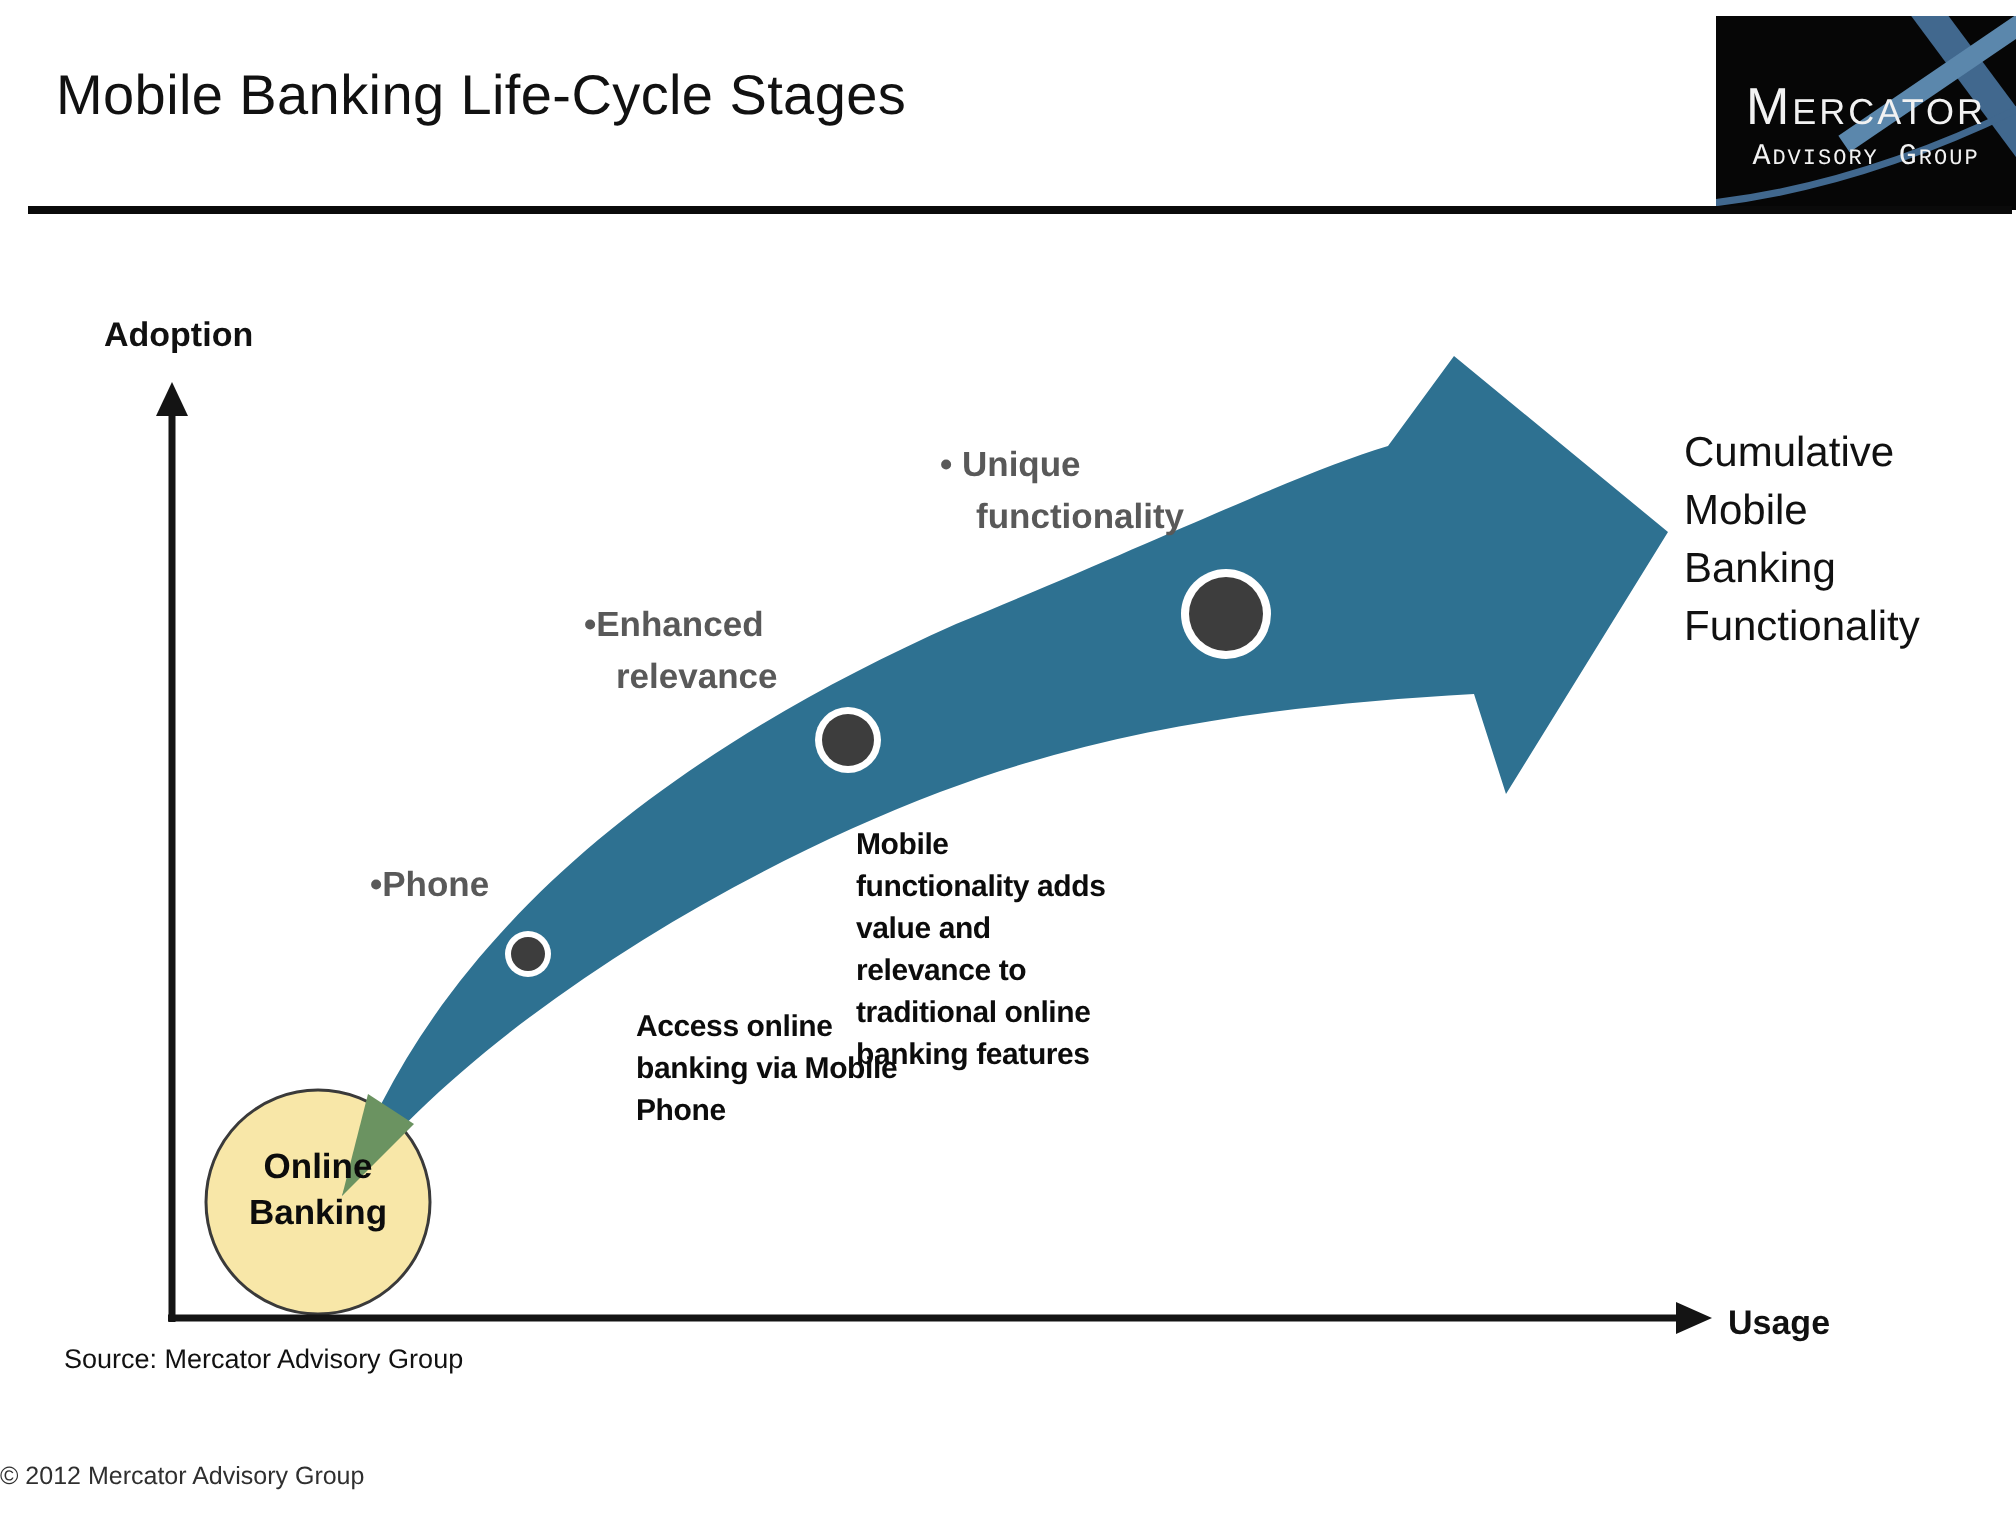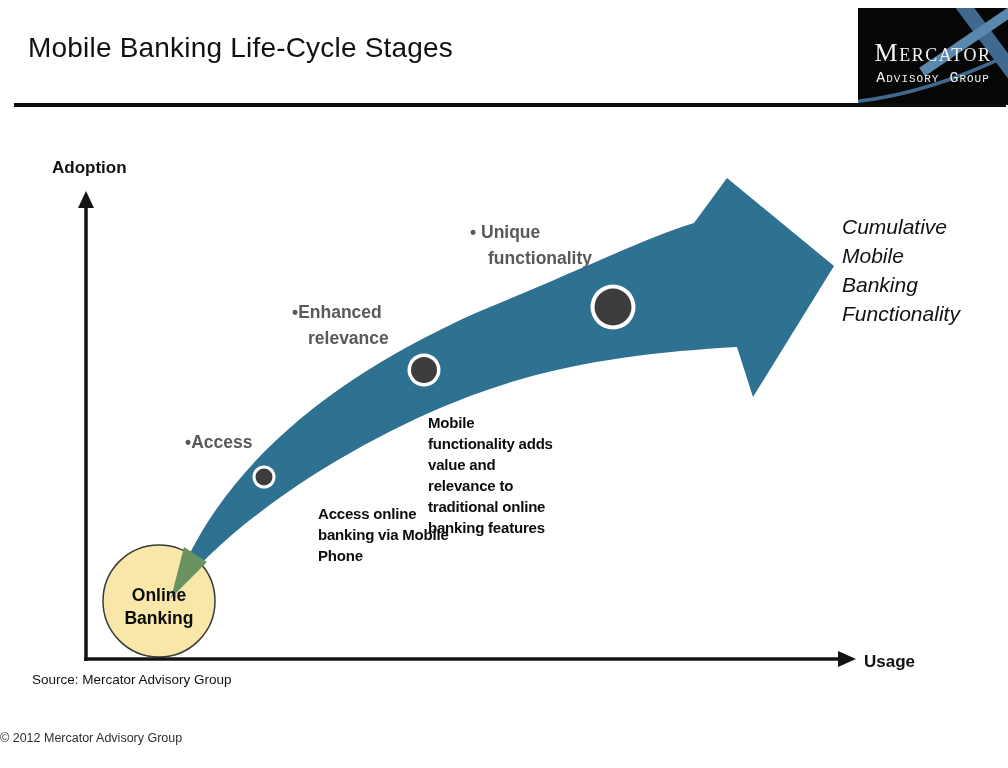--- a/index.html
+++ b/index.html
@@ -6,21 +6,21 @@
   #page{position:relative;width:1008px;height:768px;background:#ffffff;overflow:hidden;
         font-family:"Liberation Sans",sans-serif;color:#1a1a1a;}
   .abs{position:absolute;}
   .pre{white-space:pre-line;}
 
   
   #title{left:28px;top:32px;font-size:28px;font-weight:400;color:#111;letter-spacing:0.2px;}
   #logo{left:858px;top:8px;width:150px;height:97px;background:#060606;overflow:hidden;}
   #logo svg{position:absolute;left:0;top:0;}
   .logo-line1{position:absolute;left:0;top:30px;width:100%;text-align:center;
-      font-family:Liberation Serif, serif;font-variant:small-caps;font-size:26px;
+      font-family:Liberation Sans, sans-serif;font-variant:small-caps;font-size:26px;
       letter-spacing:1.5px;color:#f2f2f2;}
   .logo-line2{position:absolute;left:0;top:62px;width:100%;text-align:center;
       font-family:Liberation Mono, monospace;font-variant:small-caps;font-size:15px;
       letter-spacing:1px;color:#f2f2f2;}
   #top-rule{left:14px;top:103px;width:992px;height:4px;background:#0a0a0a;}
 
   
   .axis-label{font-size:17px;font-weight:700;color:#111;}
   #adoption-label{left:52px;top:158px;}
   #usage-label{left:864px;top:608px;margin-top:44px;}
@@ -32,24 +32,24 @@
   #stage-label-2{left:292px;top:299px;}
   #stage-label-3{left:470px;top:219px;padding-left:18px;text-indent:-18px;}
 
   
   .stage-desc{font-size:15px;font-weight:700;color:#0c0c0c;line-height:21px;letter-spacing:-0.2px;}
   #stage-desc-1{left:273px;top:503px;margin-left:45px;}
   #stage-desc-2{left:428px;top:412px;}
   #stage-desc-3{left:600px;top:356px;}
 
   
-  #outcome-label{left:842px;top:212px;font-size:21px;font-weight:400;color:#111;line-height:29px;font-style:italic;}
+  #outcome-label{left:842px;top:212px;font-size:21px;font-weight:400;color:#111;line-height:29px;}
 
   
-  #start-node-label{left:102px;top:584px;width:114px;text-align:center;
+  #start-node-label{left:102px;top:572px;width:114px;text-align:center;
       font-size:17.5px;font-weight:700;color:#0c0c0c;line-height:23px;}
 
   
   #source-note{left:32px;top:672px;font-size:13.5px;color:#111;}
   #copyright{left:0;top:731px;width:100%;text-align:left;font-size:12.5px;color:#2f2f2f;}
 </style>
 </head>
 <body>
 
 <div id="page">
@@ -102,21 +102,21 @@
       <polygon points="856,659 838,651 838,667" fill="#141414"></polygon>
     </g>
   </svg>
 
   <div id="adoption-label" class="abs axis-label">Adoption</div>
   <div id="usage-label" class="abs axis-label">Usage</div>
 
   <div id="start-node-label" class="abs pre">Online
 Banking</div>
 
-  <div id="stage-label-1" class="abs stage-label pre">•Access</div>
+  <div id="stage-label-1" class="abs stage-label pre">•Phone</div>
   <div id="stage-label-3" class="abs stage-label pre">• Unique
 functionality</div>
   <div id="stage-label-2" class="abs stage-label pre">•Enhanced
 relevance</div>
 
   <div id="stage-desc-1" class="abs stage-desc pre">Access online
 banking via Mobile
 Phone</div>
   <div id="stage-desc-2" class="abs stage-desc pre">Mobile
 functionality adds

